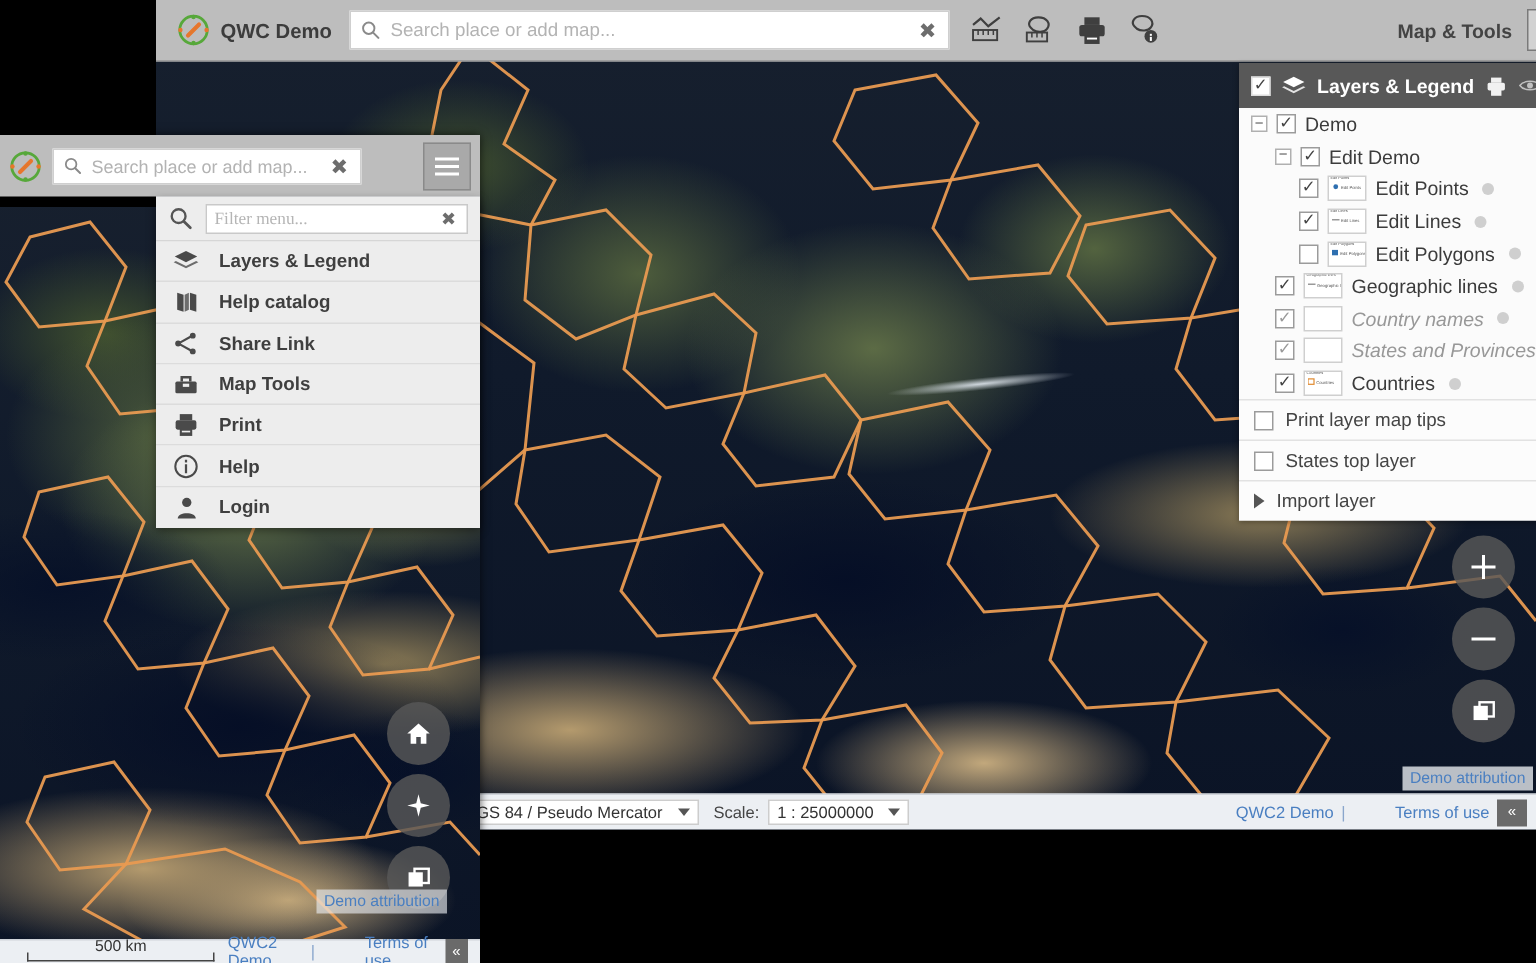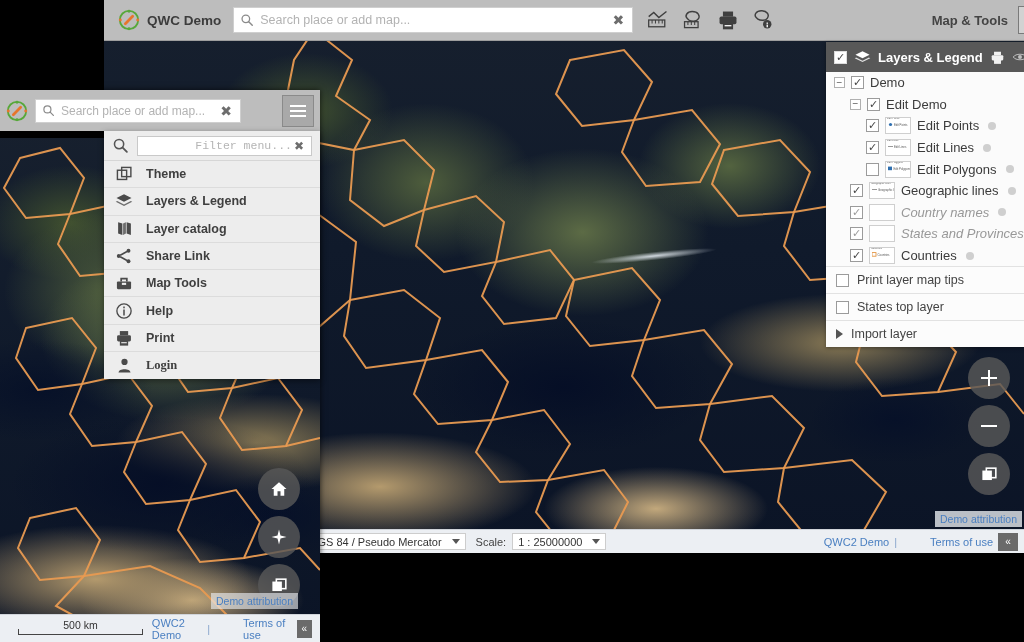--- a/index.html
+++ b/index.html
@@ -215,34 +215,34 @@
   .filter-row {
     display: flex; align-items: center; gap: 8px; height: 30px; padding: 0 8px; background: #ededed;
     border-bottom: 1px solid #d6d6d6;
   }
   .filter-input-wrap {
     flex: 1 1 auto; height: 20px; background: #fff; border: 1px solid #c9c9c9;
     display: flex; align-items: center; padding: 0 5px;
   }
   .filter-input-wrap input {
     flex: 1 1 auto; border: 0; outline: 0; font-size: 11.5px; color: #333;
-    font-family: Liberation Mono, monospace; background: transparent; text-align: right;
+    font-family: Liberation Serif, serif; background: transparent;
   }
   .filter-input-wrap input::placeholder { color: #b5b5b5; }
   .menu-item {
     display: flex; align-items: center; gap: 12px; height: 27.3px; padding: 0 10px;
     border-bottom: 1px solid #dcdcdc; color: #3f3f3f; font-size: 12.5px; font-weight: bold;
     cursor: pointer; background: #ededed;
   }
-  .menu-item:last-child { border-bottom: 0; font-family: Liberation Serif, serif; }
+  .menu-item:last-child { border-bottom: 0; }
   .mi-ico { width: 20px; display: flex; align-items: center; justify-content: center; flex: 0 0 auto; }
 
   
   .bottombar2 {
-    position: absolute; left: 0; bottom: 0; width: 320px; height: 28px;
+    position: absolute; left: 0; bottom: 0; width: 320px; height: 16px;
     background: #eceff3; border-top: 1px solid #d0d4da; display: flex; align-items: center;
     padding: 0 6px;
   }
   .scalebar { position: relative; width: 125px; height: 13px; margin-left: 12px; }
   .scalebar .bar { position: absolute; left: 0; bottom: 0; width: 125px; height: 6px; border: 1px solid #444; border-top: 0; }
   .scalebar .txt { position: absolute; left: 0; top: -3px; width: 125px; text-align: center; font-size: 10.5px; color: #333; }
   .attribution2 {
     position: absolute; right: 22px; bottom: 33px;
     background: rgba(236,239,243,.62); color: #4a7fc1; font-size: 10.5px; padding: 2px 5px; cursor: pointer;
   }
@@ -587,45 +587,36 @@
         <path d="M15,15 L21,21" stroke="#555" stroke-width="2.6" stroke-linecap="round"></path>
       </svg>
       <div class="filter-input-wrap">
         <input type="text" placeholder="Filter menu..." style="">
         <span class="clear-x" style="font-size:12px">✖</span>
       </div>
     </div>
     <div id="menu-items">
         <div class="menu-item">
           <span class="mi-ico">
-            <svg width="17" height="17" viewBox="0 0 24 24">
-              <rect x="2" y="6" width="13" height="13" fill="none" stroke="#4a4a4a" stroke-width="2"></rect>
-              <rect x="8" y="2" width="13" height="13" fill="none" stroke="#4a4a4a" stroke-width="2"></rect>
-            </svg>
-          </span>
-          <span>Theme</span>
-        </div>
-        <div class="menu-item">
-          <span class="mi-ico">
             <svg width="18" height="18" viewBox="0 0 24 24">
               <path d="M12,3 L22,8 L12,13 L2,8 Z" fill="#4a4a4a"></path>
               <path d="M3,12 L12,16.5 L21,12 L23,13 L12,18.5 L1,13 Z" fill="#6d6d6d"></path>
             </svg>
           </span>
           <span>Layers &amp; Legend</span>
         </div>
         <div class="menu-item">
           <span class="mi-ico">
             <svg width="17" height="17" viewBox="0 0 24 24">
               <path d="M3,3 L9,5 L9,21 L3,19 Z" fill="#4a4a4a"></path>
               <path d="M10,5 L14,3 L14,19 L10,21 Z" fill="#6d6d6d"></path>
               <path d="M15,3 L21,5 L21,21 L15,19 Z" fill="#4a4a4a"></path>
             </svg>
           </span>
-          <span>Layer catalog</span>
+          <span>Help catalog</span>
         </div>
         <div class="menu-item">
           <span class="mi-ico">
             <svg width="18" height="18" viewBox="0 0 24 24">
               <circle cx="18" cy="5" r="2.6" fill="#4a4a4a"></circle>
               <circle cx="5" cy="12" r="2.6" fill="#4a4a4a"></circle>
               <circle cx="18" cy="19" r="2.6" fill="#4a4a4a"></circle>
               <path d="M7,11 L16,6 M7,13 L16,18" stroke="#4a4a4a" stroke-width="2"></path>
             </svg>
           </span>
@@ -636,41 +627,41 @@
             <svg width="18" height="17" viewBox="0 0 24 24">
               <rect x="2" y="9" width="20" height="11" rx="1.5" fill="#4a4a4a"></rect>
               <path d="M8,9 L8,5 L16,5 L16,9" fill="none" stroke="#4a4a4a" stroke-width="2.4"></path>
               <rect x="9" y="11" width="6" height="3" fill="#ededed"></rect>
             </svg>
           </span>
           <span>Map Tools</span>
         </div>
         <div class="menu-item">
           <span class="mi-ico">
-            <svg width="18" height="18" viewBox="0 0 24 24">
-              <circle cx="12" cy="12" r="9.5" fill="none" stroke="#4a4a4a" stroke-width="1.8"></circle>
-              <rect x="11" y="10" width="2" height="8" fill="#4a4a4a"></rect>
-              <rect x="11" y="6" width="2" height="2.4" fill="#4a4a4a"></rect>
-            </svg>
-          </span>
-          <span>Help</span>
-        </div>
-        <div class="menu-item">
-          <span class="mi-ico">
             <svg width="18" height="18" viewBox="0 0 26 26">
               <rect x="7" y="3" width="12" height="6" fill="#4a4a4a"></rect>
               <rect x="3" y="9" width="20" height="9" rx="2" fill="#4a4a4a"></rect>
               <rect x="7" y="17" width="12" height="7" fill="#4a4a4a"></rect>
               <rect x="9" y="19" width="8" height="1.6" fill="#ededed"></rect>
             </svg>
           </span>
           <span>Print</span>
         </div>
         <div class="menu-item">
           <span class="mi-ico">
+            <svg width="18" height="18" viewBox="0 0 24 24">
+              <circle cx="12" cy="12" r="9.5" fill="none" stroke="#4a4a4a" stroke-width="1.8"></circle>
+              <rect x="11" y="10" width="2" height="8" fill="#4a4a4a"></rect>
+              <rect x="11" y="6" width="2" height="2.4" fill="#4a4a4a"></rect>
+            </svg>
+          </span>
+          <span>Help</span>
+        </div>
+        <div class="menu-item">
+          <span class="mi-ico">
             <svg width="17" height="17" viewBox="0 0 24 24">
               <circle cx="12" cy="7" r="4.4" fill="#4a4a4a"></circle>
               <path d="M3.5,22 C3.5,15.5 20.5,15.5 20.5,22 Z" fill="#4a4a4a"></path>
             </svg>
           </span>
           <span>Login</span>
         </div>
       </div>
   </div>
 

